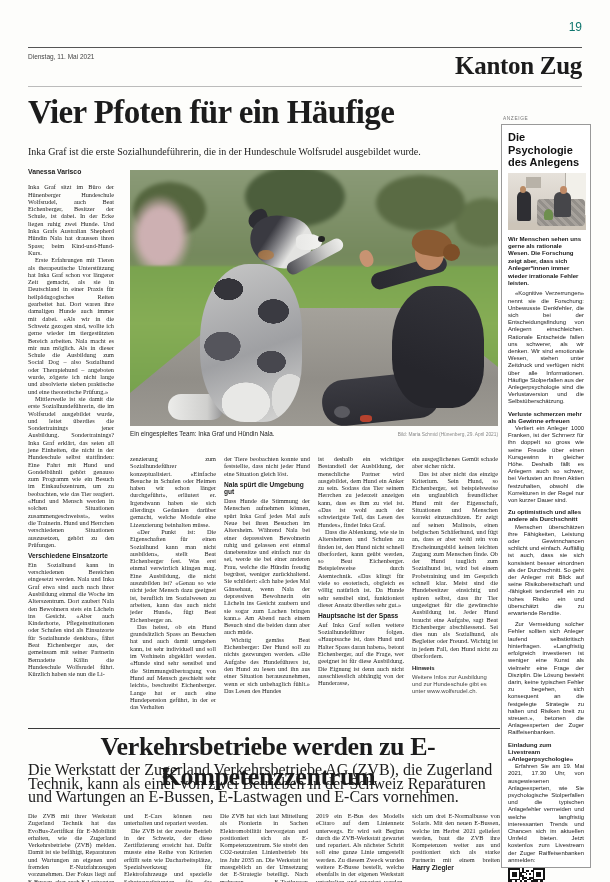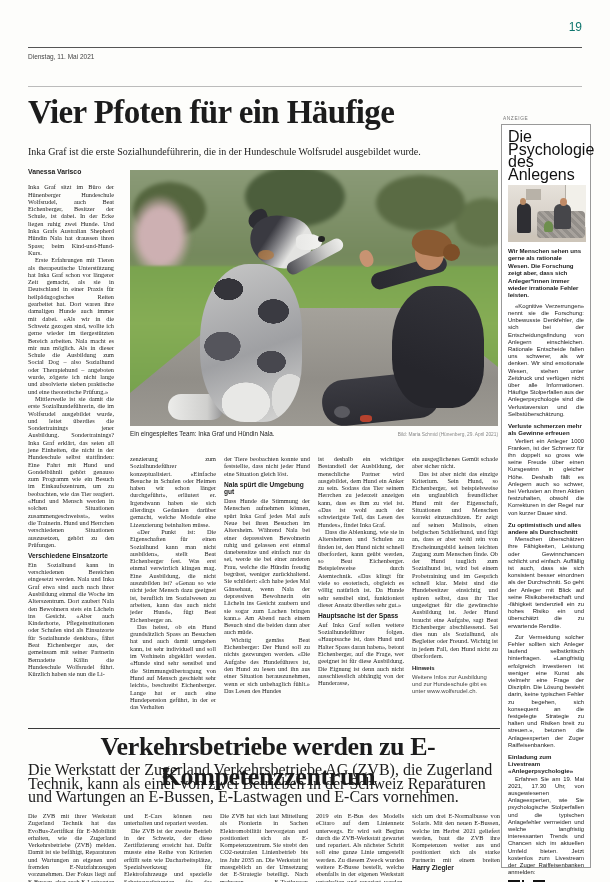--- a/index.html
+++ b/index.html
@@ -91,21 +91,21 @@
   .b-lead{position:absolute;top:763px;left:28px;width:472px;font-size:16px;line-height:13.5px;}
   .b-cols{position:absolute;top:812px;left:28px;width:472px;height:70px;display:flex;gap:8px;overflow:hidden;}
   .b-cols .col{width:88px;flex:0 0 88px;}
   .bcol-last{position:relative;}
   .b-par-clip{height:52px;overflow:hidden;}
   .b-byline{font-family:"Liberation Sans",sans-serif;font-weight:bold;font-size:6.8px;margin-top:5px;text-align:left;}
   
   .anzeige-label{position:absolute;top:116px;left:503px;font-family:"Liberation Sans",sans-serif;font-size:4.8px;letter-spacing:0.6px;color:#777;}
   .ad-box{position:absolute;top:124px;left:501px;width:90px;height:744px;border:1px solid #999;background:#fff;
     box-sizing:border-box;padding:6px 6px;font-family:"Liberation Sans",sans-serif;}
-  .ad-title{font-size:16px;line-height:12.5px;font-weight:normal;color:#111;margin-bottom:4px;}
+  .ad-title{font-size:11px;line-height:12.5px;font-weight:bold;color:#111;margin-bottom:4px;}
   .ad-photo{position:relative;width:78px;height:57px;overflow:hidden;background:linear-gradient(180deg,#e6e1da 0%,#d4cec5 70%,#c6bfb4 100%);margin-bottom:5px;}
   .adp{position:absolute;}
   .adp-window{right:0;top:0;width:20px;height:42px;background:#f2f0ea;border-left:1px solid #b5b0a8;}
   .adp-art{left:18px;top:4px;width:15px;height:11px;background:#b8b2a8;}
   .adp-couch{right:1px;bottom:4px;width:48px;height:27px;border-radius:4px;
     background:repeating-linear-gradient(45deg,#938f8a 0 3px,#a7a29c 3px 6px);}
   .adp-man{right:15px;bottom:13px;width:17px;height:25px;border-radius:6px 6px 2px 2px;background:#46464a;}
   .adp-man-head{right:19px;bottom:36px;width:7px;height:8px;border-radius:50%;background:#c08a66;}
   .adp-woman{left:9px;bottom:9px;width:14px;height:30px;border-radius:6px 6px 2px 2px;background:#2e2e33;}
   .adp-woman-head{left:12px;bottom:37px;width:6px;height:7px;border-radius:50%;background:#b98a64;}
@@ -119,20 +119,21 @@
   .qr .d{background:#141414;}
 </style>
 </head>
 <body>
 
 <div id="page">
 
   <div class="page-number">19</div>
   <div class="rule rule-top"></div>
   <div class="date-line">Dienstag, 11. Mai 2021</div>
+  <div class="section-title">Kanton Zug</div>
   <div class="rule rule-head"></div>
 
   <h1 class="headline" style="margin:0;">Vier Pfoten für ein Häufige</h1>
   <div class="lead">Inka Graf ist die erste Sozialhundeführerin, die in der Hundeschule Wolfsrudel ausgebildet wurde.</div>
 
   <div class="article">
     <div class="col col1">
         <p class="blk blk-byline">Vanessa Varisco</p>
         <p class="blk blk-cont">Inka Graf sitzt im Büro der Hünenberger Hundeschule Wolfsrudel, auch Beat Eichenberger, Besitzer der Schule, ist dabei. In der Ecke liegen ruhig zwei Hunde. Und Inka Grafs Australian Shepherd Hündin Nala hat draussen ihren Spass; beim Kind-und-Hund-Kurs.</p>
         <p class="blk blk-para">Erste Erfahrungen mit Tieren als therapeutische Unterstützung hat Inka Graf schon vor längerer Zeit gemacht, als sie in Deutschland in einer Praxis für heilpädagogisches Reiten gearbeitet hat. Dort waren ihre damaligen Hunde auch immer mit dabei. «Als wir in die Schweiz gezogen sind, wollte ich gerne wieder im tiergestützten Bereich arbeiten. Nala macht es mir nun möglich. Als in dieser Schule die Ausbildung zum Social Dog – also Sozialhund oder Therapiehund – angeboten wurde, zögerte ich nicht lange und absolvierte sieben praktische und eine theoretische Prüfung.»</p>

